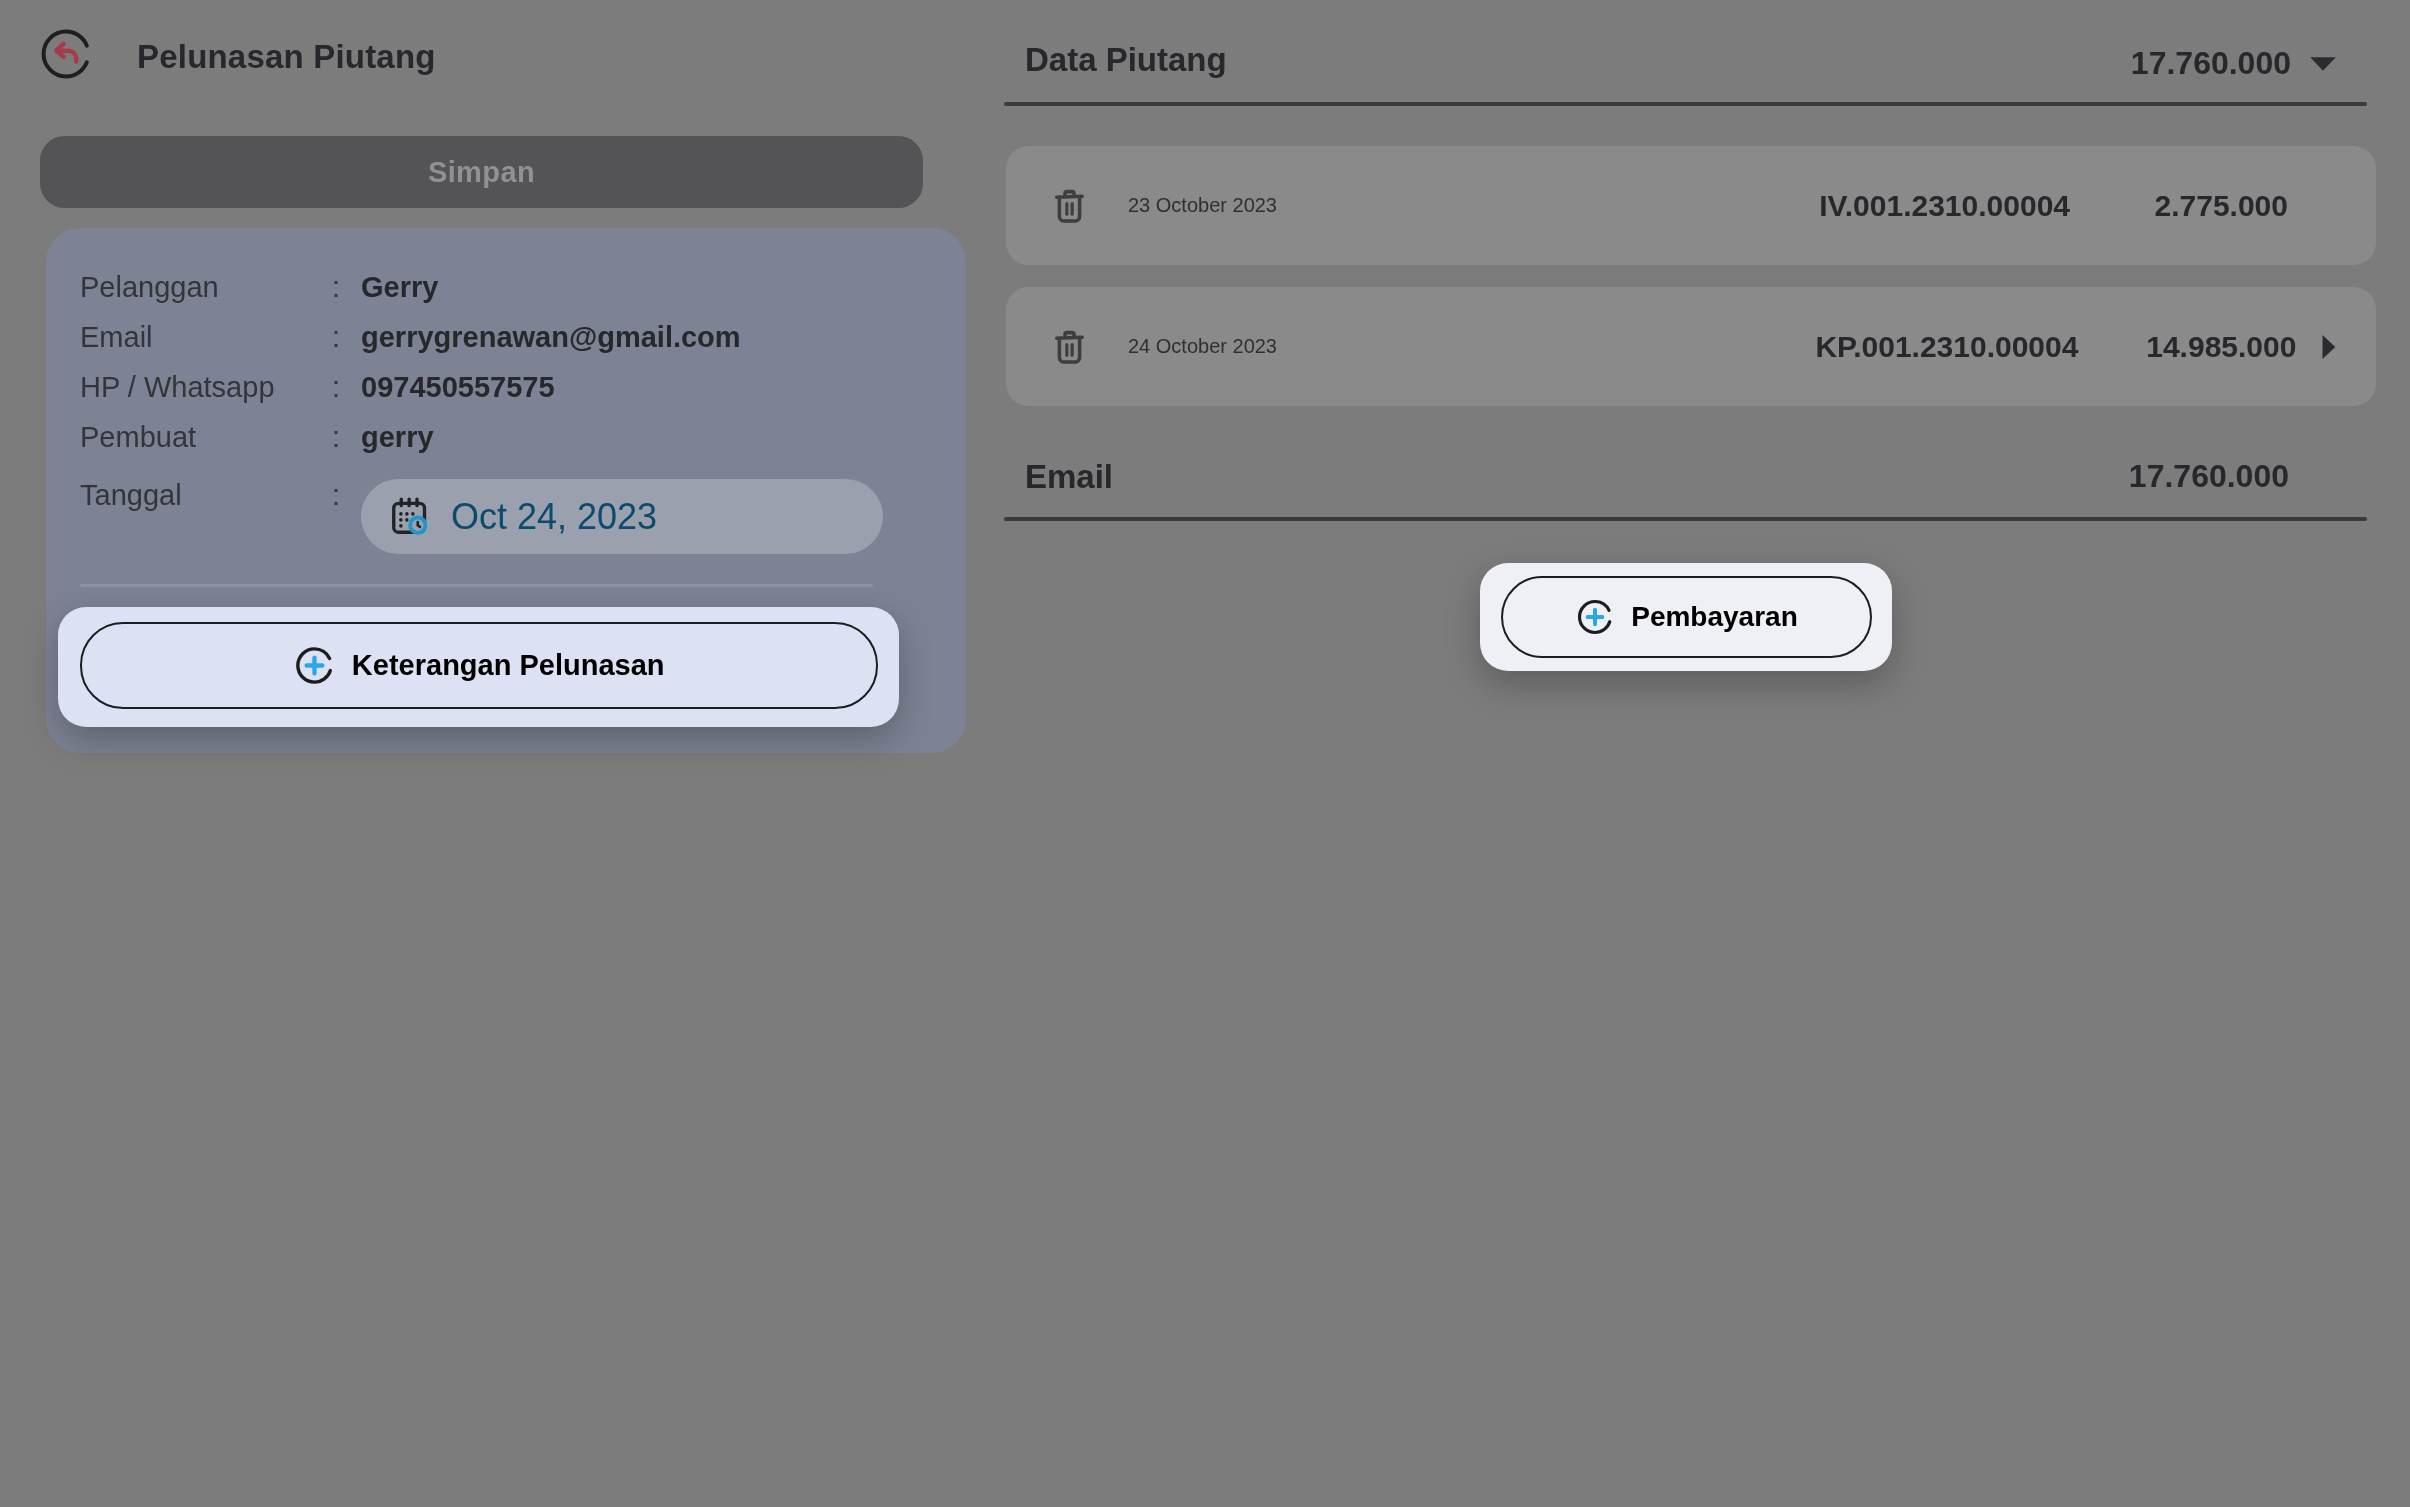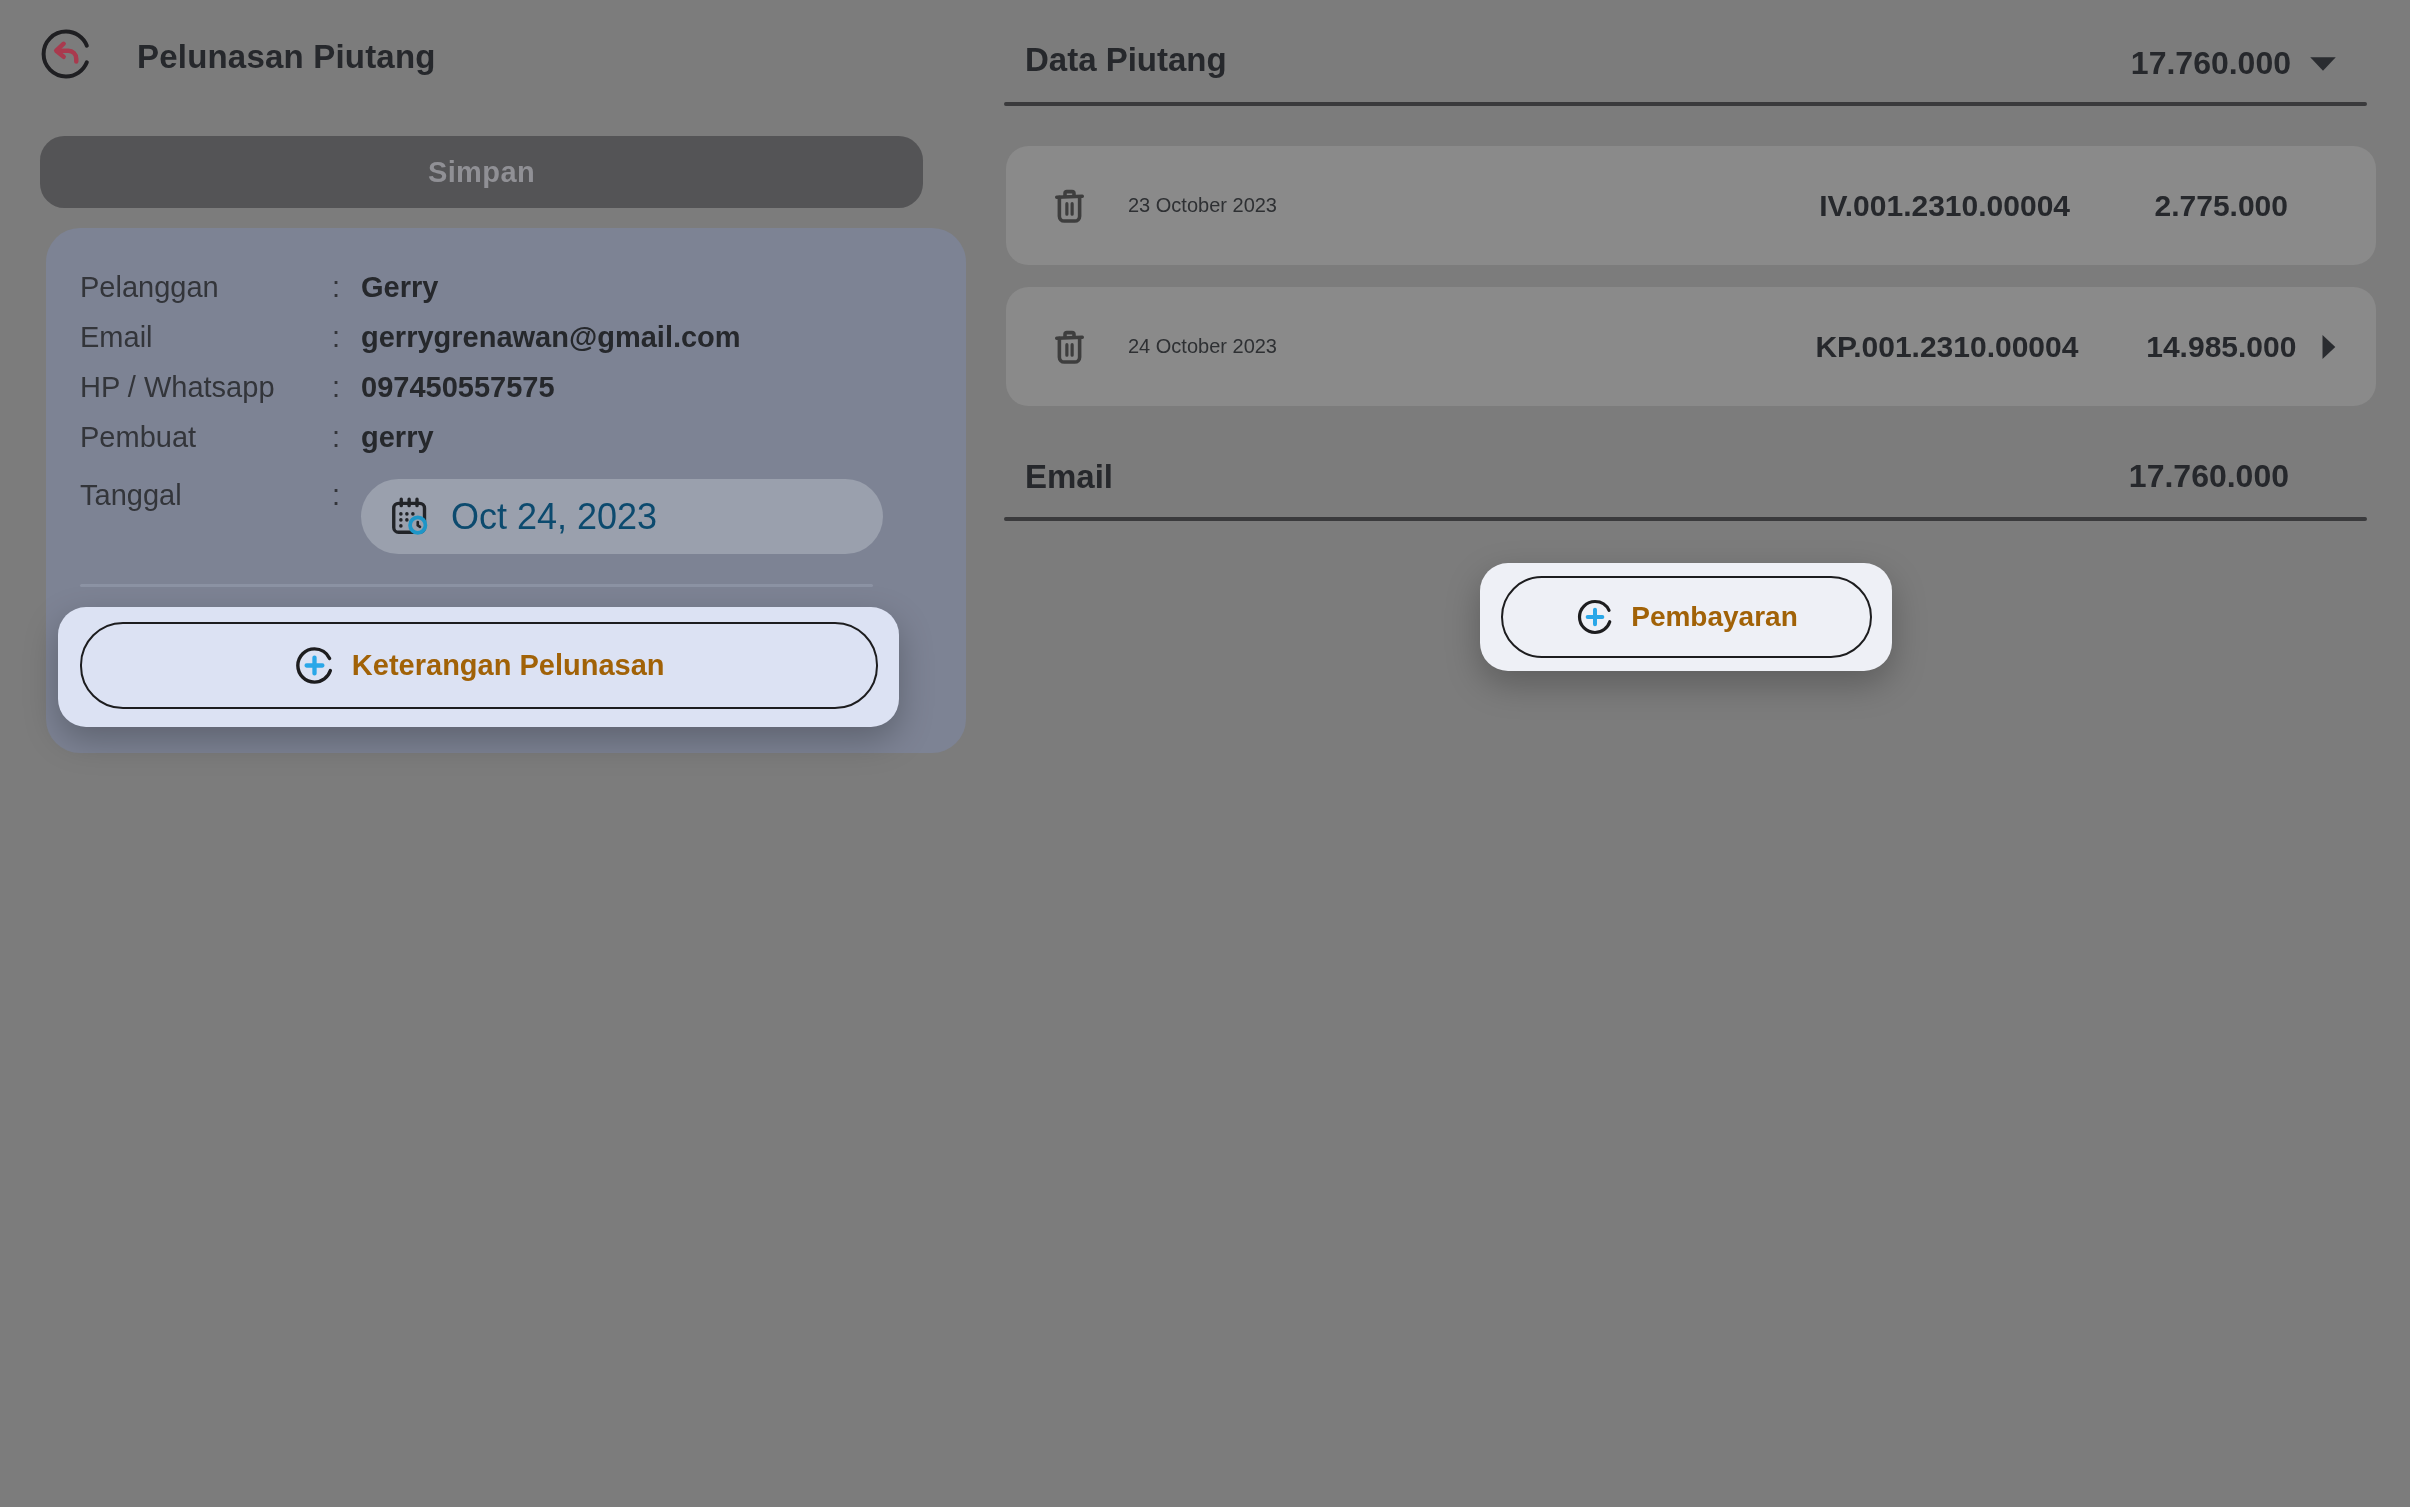--- a/index.html
+++ b/index.html
@@ -37,21 +37,21 @@
     font-family:inherit;font-size:36px;color:#0c4a6e;}
   .divider{position:absolute;left:34px;top:356px;width:793px;height:2.8px;background:var(--divider);
     opacity:.75;border-radius:1.9px;}
 
   
   .spotlight{border-radius:28px;box-shadow:0 13px 34px rgba(0,0,0,.25);}
   .spot-left{left:58px;top:607px;width:841px;height:120px;background:var(--spot-left);}
   .spot-right{left:1480px;top:563px;width:412px;height:108px;background:var(--spot-right);}
   .pill-btn{position:absolute;display:flex;align-items:center;justify-content:center;gap:16px;
     background:transparent;border:2.8px solid var(--btn-border);border-radius:43px;cursor:pointer;
-    font-family:inherit;font-weight:bold;color:#a16207;}
+    font-family:inherit;font-weight:bold;color:#000000;}
   .pill-btn.keterangan{left:21.7px;top:15px;width:798px;height:87px;font-size:29px;}
   .pill-btn.pembayaran{left:21px;top:13px;width:371px;height:82px;font-size:28px;}
 
   
   .rp-title{left:1025px;top:41px;font-size:33px;font-weight:bold;color:var(--ink);}
   .rp-total{right:73px;top:45px;display:flex;align-items:center;gap:17px;cursor:pointer;}
   .rp-total .amt{font-size:32px;font-weight:bold;color:var(--ink);}
   .hline{height:3.8px;background:var(--line);border-radius:1.9px;}
   .hline.top{left:1004px;top:102px;width:1363px;}
   .hline.bottom{left:1004px;top:517px;width:1363px;}

